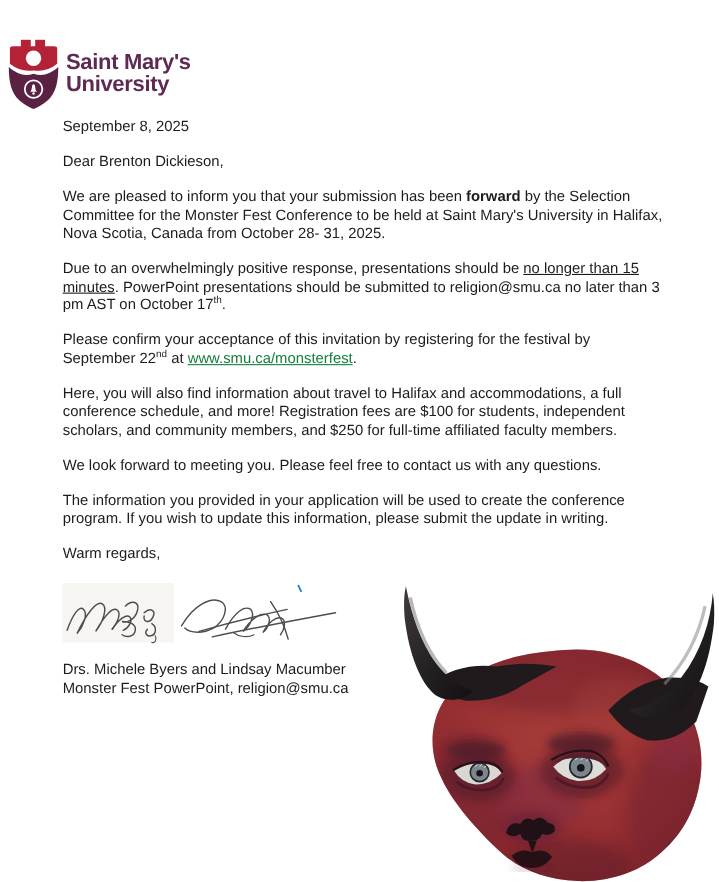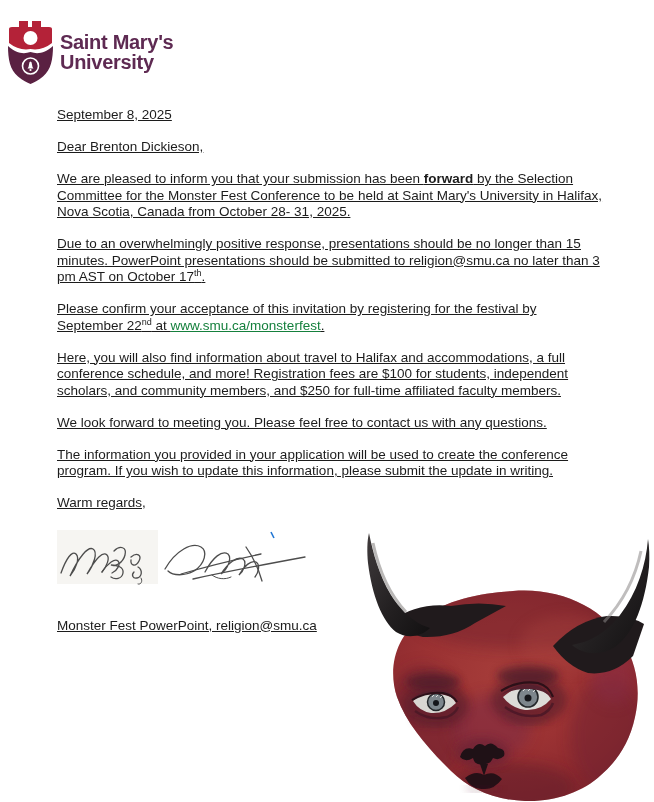--- a/index.html
+++ b/index.html
@@ -1,25 +1,25 @@
 <!DOCTYPE html>
 <html><head>
 <meta charset="utf-8">
 <style>
   html,body{margin:0;padding:0;background:#ffffff;}
   .page{position:relative;width:654px;height:802px;background:#ffffff;overflow:hidden;
         font-family:"Liberation Sans",sans-serif;color:#1c1c1c;}
   
-  .letterhead{position:absolute;left:6px;top:21px;display:flex;align-items:flex-start;z-index:2;}
+  .letterhead{position:absolute;left:6px;top:36px;display:flex;align-items:flex-start;z-index:2;}
   .logo-mark{width:49px;height:64px;flex:0 0 auto;}
   .wordmark{margin-left:5px;margin-top:11px;font-weight:bold;font-size:20px;line-height:20px;
             letter-spacing:-0.3px;color:#5e2a52;}
   
   .letter{position:absolute;left:57px;top:107px;width:548px;z-index:2;
-          font-size:13.5px;line-height:16.5px;text-decoration:underline;}
+          font-size:13.5px;line-height:16.5px;}
   .letter p{margin:0 0 15.5px 0;}
   .letter .u{text-decoration:underline;}
   .letter strong{font-weight:bold;}
   .letter sup{font-size:9px;line-height:0;vertical-align:super;text-align:center;}
   .letter a.link{color:#15803d;text-decoration:underline;cursor:pointer;}
   
   .sig-wrap{position:relative;width:260px;height:70px;margin:11px 0 4px 0;}
   .sig-bg{position:absolute;left:0;top:3px;width:101px;height:54px;background:#f6f5f2;}
   .sig-svg{position:absolute;left:0;top:0;}
   .sig-names{margin:0;line-height:16.5px;}
@@ -89,21 +89,21 @@
           <path d="M 124,47 C 148,40 176,33 204,27"></path>
           <path d="M 148,45 C 156,30 165,23 171,27 C 175,31 171,42 164,47 C 171,36 180,29 186,32 C 190,35 187,44 182,48 C 187,39 194,33 199,35 C 203,37 202,45 198,50"></path>
           <path d="M 189,20 C 196,30 202,43 205,54"></path>
           <path d="M 136,52 C 168,45 210,37 248,30"></path>
           <path d="M 155,48 C 160,52 168,53 174,50" stroke-width="1"></path>
         </g>
         <path d="M 214,5 L 217,11" stroke="#2277d4" stroke-width="1.6" fill="none"></path>
       </svg>
     </div>
 
-    <p class="sig-names"><br><span>Monster Fest PowerPoint, religion@smu.ca</span></p>
+    <p class="sig-names"><span>Drs. Michele Byers and Lindsay Macumber</span><br><span>Monster Fest PowerPoint, religion@smu.ca</span></p>
   </main>
 
   <svg class="devil" viewBox="0 0 291 277" aria-hidden="true">
     <defs>
       <radialGradient id="faceG" cx="46%" cy="40%" r="68%">
         <stop offset="0%" stop-color="#a63d3a"></stop>
         <stop offset="50%" stop-color="#9b3233"></stop>
         <stop offset="80%" stop-color="#8d2a2f"></stop>
         <stop offset="100%" stop-color="#7e242c"></stop>
       </radialGradient>

